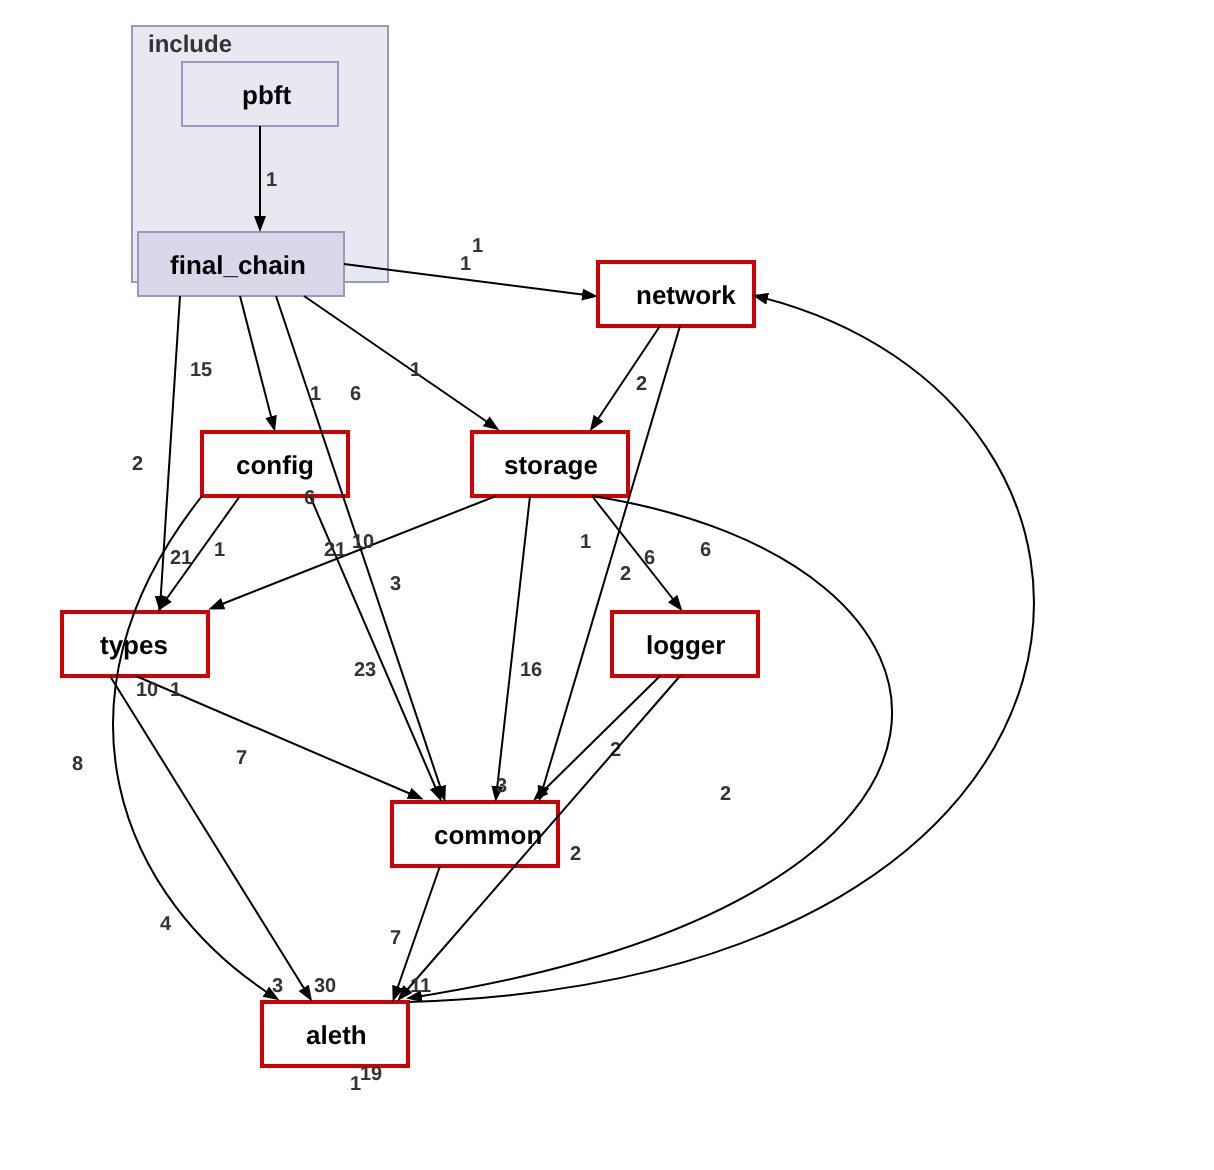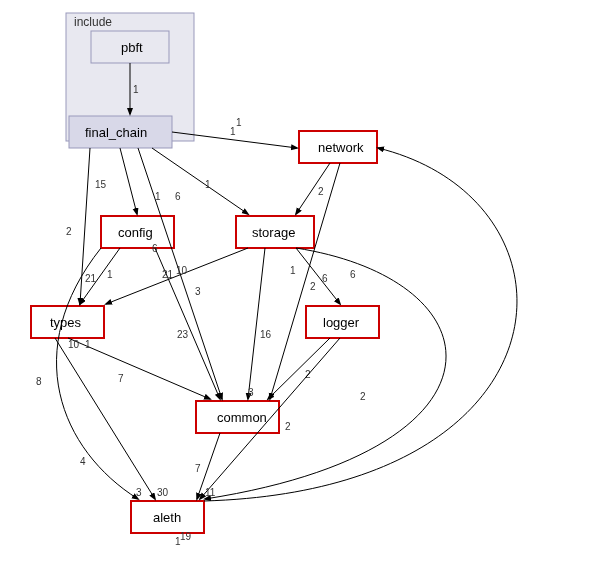--- a/index.html
+++ b/index.html
@@ -9,20 +9,21 @@
       background: white;
       font-family: Arial, sans-serif;
       font-size: 12px;
       position: relative;
       overflow: hidden;
     }
     .graph-container {
       position: relative;
       width: 523px;
       height: 585px;
+      font-weight: bold;
     }
     svg.edges {
       position: absolute;
       top: 0; left: 0;
       width: 607px;
       height: 585px;
       pointer-events: none;
     }
     .edge-label {
       font-size: 10px;

